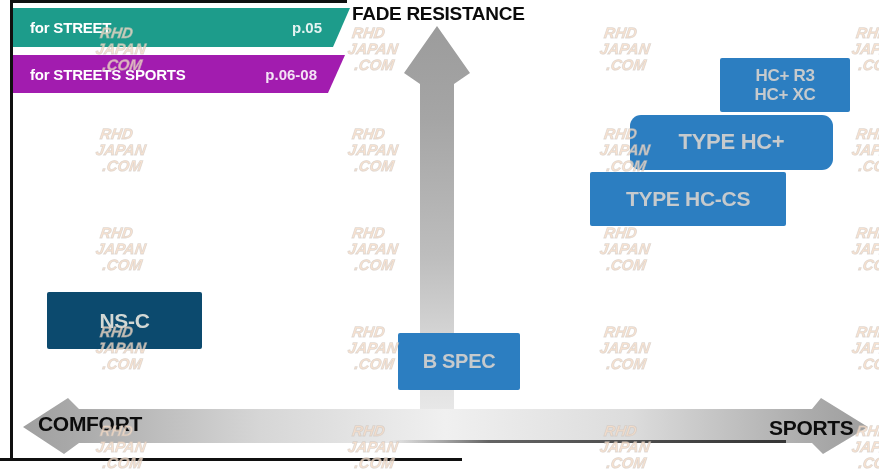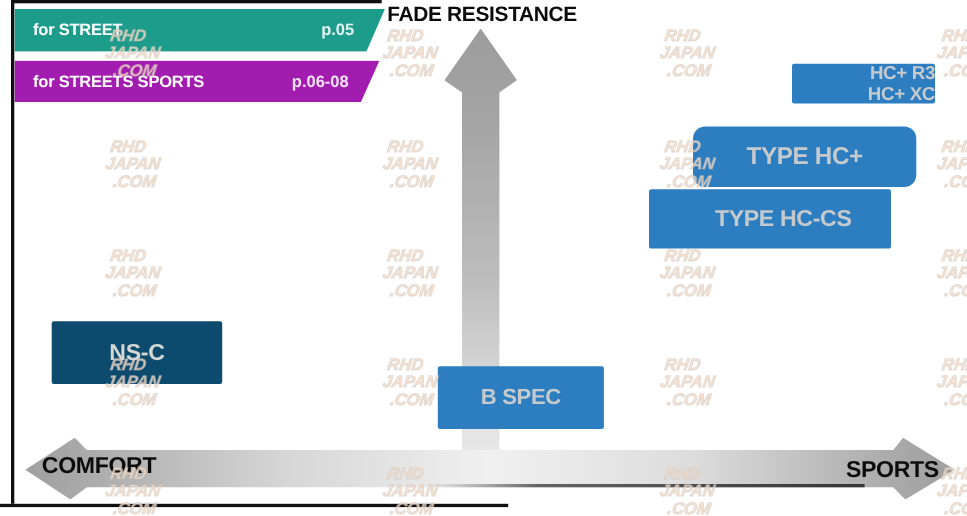--- a/index.html
+++ b/index.html
@@ -46,25 +46,25 @@
   .lpage{font-size:15px;font-weight:bold;color:rgba(255,255,255,0.88);}
 
   
   .pbox{
     position:absolute;display:flex;align-items:center;justify-content:center;flex-direction:column;
     background:#2c7ec1;color:#c6cacd;font-weight:bold;letter-spacing:-0.3px;
     border-radius:2px;z-index:10;text-align:center;line-height:1.12;
   }
   .pbox.teal{background:#0c4a6e;color:#d3d8d5;}
   .pbox.nsc{left:47px;top:292px;width:155px;height:57px;font-size:21px;}
-  .pbox.bspec{left:398px;top:333px;width:151px;height:57px;font-size:20px;}
+  .pbox.bspec{left:398px;top:333px;width:122px;height:57px;font-size:20px;}
   .pbox.typeps{left:530px;top:235px;width:157px;height:52px;font-size:20px;}
-  .pbox.typehccs{left:590px;top:172px;width:196px;height:54px;font-size:21px;padding-left:24px;}
+  .pbox.typehccs{left:590px;top:172px;width:196px;height:54px;font-size:21px;}
   .pbox.typehcplus{left:630px;top:115px;width:203px;height:55px;font-size:22px;border-radius:11px;}
-  .pbox.hcpr3{left:720px;top:58px;width:130px;height:36px;font-size:17px;align-items:flex-end;}
+  .pbox.hcpr3{left:720px;top:58px;width:130px;height:54px;font-size:17px;}
 
   
   .wm{
     position:absolute;z-index:50;pointer-events:none;opacity:.8;
     transform:skewX(-8deg);
     font-style:italic;font-weight:bold;font-size:15px;line-height:16px;
     color:#f7dcc6;-webkit-text-stroke:0.8px rgba(200,192,186,0.65);
     white-space:nowrap;
   }
   .wm .l1{display:block;margin-left:2px;}

